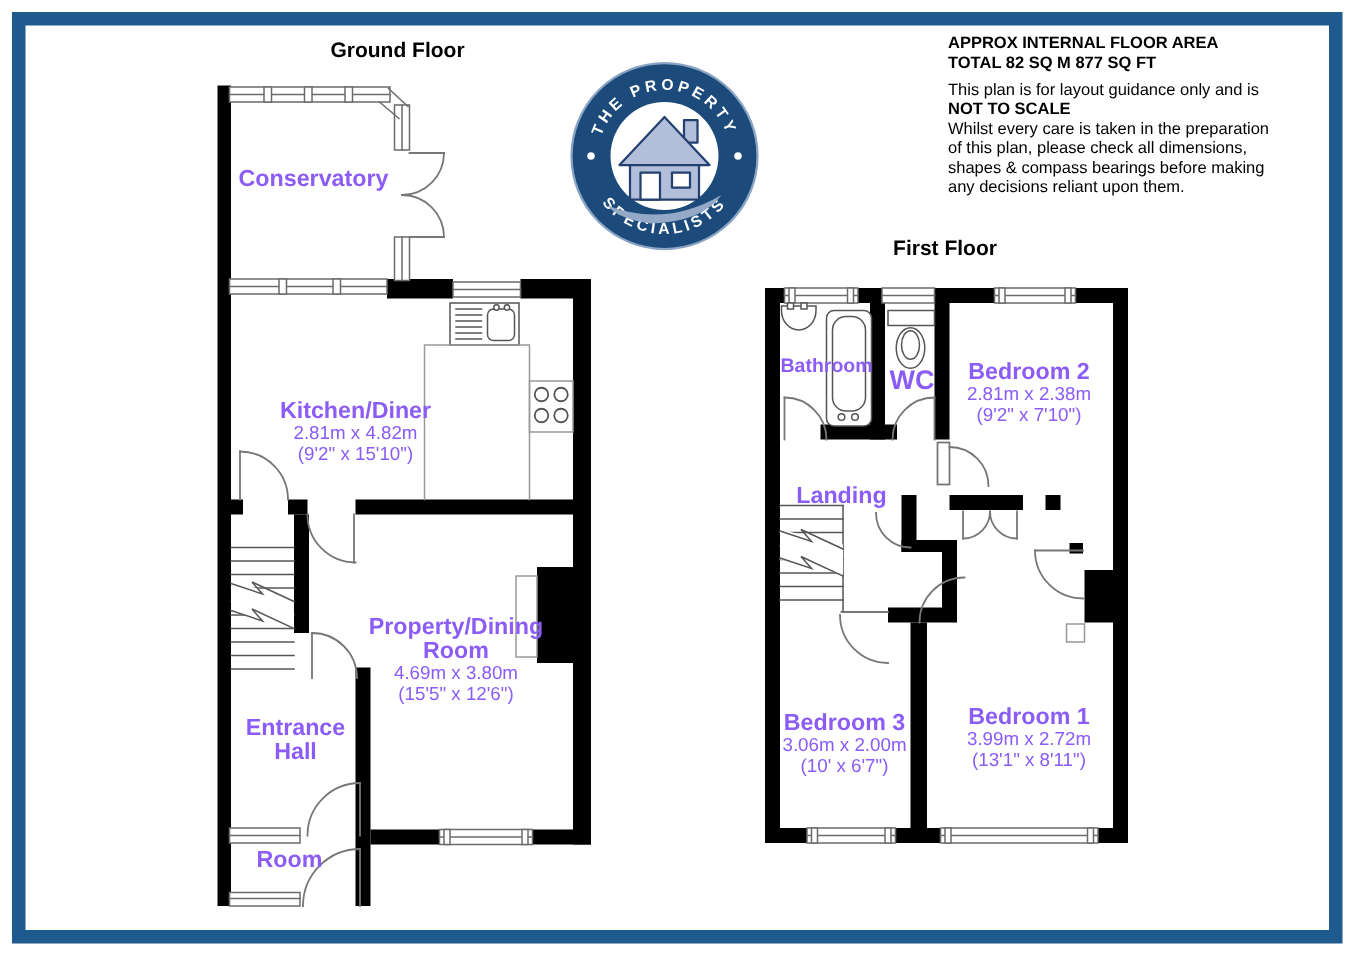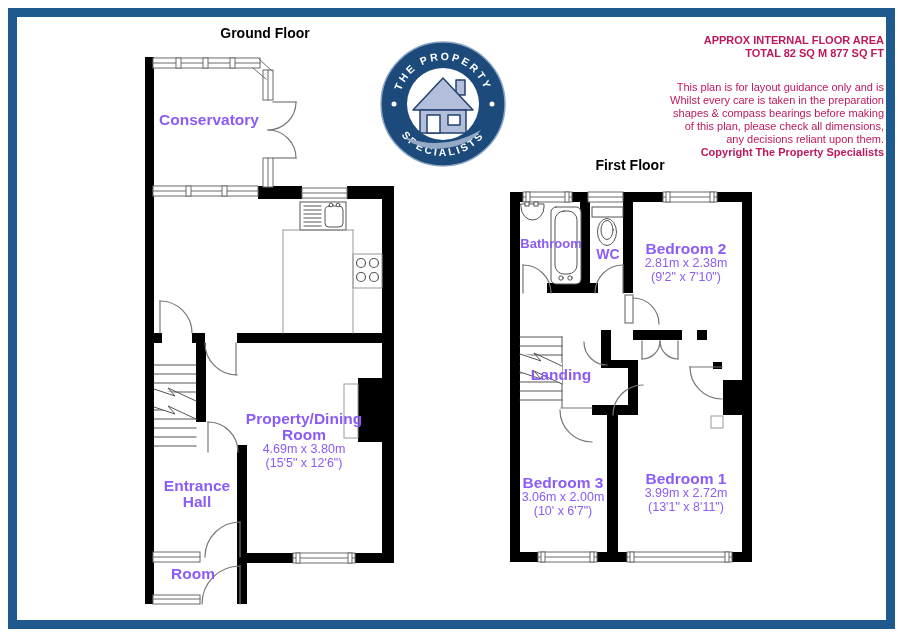--- a/index.html
+++ b/index.html
@@ -5,28 +5,28 @@
   html,body{margin:0;padding:0;background:#fff;}
   #canvas{position:relative;width:900px;height:636px;background:#ffffff;overflow:hidden;
           font-family:"Liberation Sans",sans-serif;}
   #frame{position:absolute;left:8px;top:8px;width:887px;height:621px;
          border:9px solid #1e5a8e;box-sizing:border-box;}
   svg{position:absolute;left:0;top:0;}
   .lbl{position:absolute;transform:translate(-50%,-50%);text-align:center;color:#8b5cf6;
        white-space:nowrap;z-index:5;}
   .nm{display:block;font-weight:bold;font-size:15.5px;line-height:16px;}
   .nm.sm{font-size:13px;line-height:14px;}
-  .nm.lg{font-size:14px;line-height:19px;}
+  .nm.lg{font-size:18px;line-height:19px;}
   .dm{display:block;font-size:12.5px;line-height:13.5px;}
   .ttl{position:absolute;transform:translate(-50%,-50%);font-weight:bold;font-size:14px;
        color:#000;white-space:nowrap;z-index:5;}
-  #info{position:absolute;left:632px;top:34px;width:252px;text-align:right;z-index:5;color:#be185d;}
+  #info{position:absolute;left:632px;top:23px;width:252px;text-align:left;z-index:5;color:#000000;}
   #info div{font-size:11px;line-height:13px;white-space:nowrap;}
   #info .ib{font-weight:bold;}
-  #info .gap{margin-top:21px;}
+  #info .gap{margin-top:5px;}
 </style>
 </head>
 <body>
 
 <div id="canvas">
 
   <svg width="900" height="636" viewBox="0 0 900 636">
     <defs>
       <path id="arcTop" d="M399,104 A44,44 0 0 1 487,104"></path>
       <path id="arcBot" d="M391,104 A52,52 0 0 0 495,104"></path>
@@ -295,29 +295,34 @@
 
   <div id="frame"></div>
 
   <div class="ttl" style="left:265px;top:33px;">Ground Floor</div>
   <div class="ttl" style="left:630px;top:165px;">First Floor</div>
 
   <div id="info">
     <div class="ib">APPROX INTERNAL FLOOR AREA</div>
     <div class="ib">TOTAL 82 SQ M 877 SQ FT</div>
     <div class="gap">This plan is for layout guidance only and is</div>
+    <div class="ib">NOT TO SCALE</div>
     <div>Whilst every care is taken in the preparation</div>
+    <div>of this plan, please check all dimensions,</div>
     <div>shapes &amp; compass bearings before making</div>
-    <div>of this plan, please check all dimensions,</div>
     <div>any decisions reliant upon them.</div>
-    <div class="ib">Copyright The Property Specialists</div>
   </div>
 
   <div class="lbl" style="left:209px;top:120px;">
     <span class="nm">Conservatory</span>
+  </div>
+  <div class="lbl" style="left:237px;top:288px;">
+    <span class="nm">Kitchen/Diner</span>
+    <span class="dm">2.81m x 4.82m</span>
+    <span class="dm">(9'2" x 15'10")</span>
   </div>
   <div class="lbl" style="left:304px;top:440px;">
     <span class="nm">Property/Dining</span>
     <span class="nm">Room</span>
     <span class="dm">4.69m x 3.80m</span>
     <span class="dm">(15'5" x 12'6")</span>
   </div>
   <div class="lbl" style="left:197px;top:494px;">
     <span class="nm">Entrance</span>
     <span class="nm">Hall</span>
@@ -330,21 +335,21 @@
     <span class="nm sm">Bathroom</span>
   </div>
   <div class="lbl" style="left:608px;top:254px;">
     <span class="nm lg">WC</span>
   </div>
   <div class="lbl" style="left:686px;top:262px;">
     <span class="nm">Bedroom 2</span>
     <span class="dm">2.81m x 2.38m</span>
     <span class="dm">(9'2" x 7'10")</span>
   </div>
-  <div class="lbl" style="left:561px;top:331px;margin-top:44px;">
+  <div class="lbl" style="left:561px;top:331px;">
     <span class="nm">Landing</span>
   </div>
   <div class="lbl" style="left:563px;top:496px;">
     <span class="nm">Bedroom 3</span>
     <span class="dm">3.06m x 2.00m</span>
     <span class="dm">(10' x 6'7")</span>
   </div>
   <div class="lbl" style="left:686px;top:492px;">
     <span class="nm">Bedroom 1</span>
     <span class="dm">3.99m x 2.72m</span>

